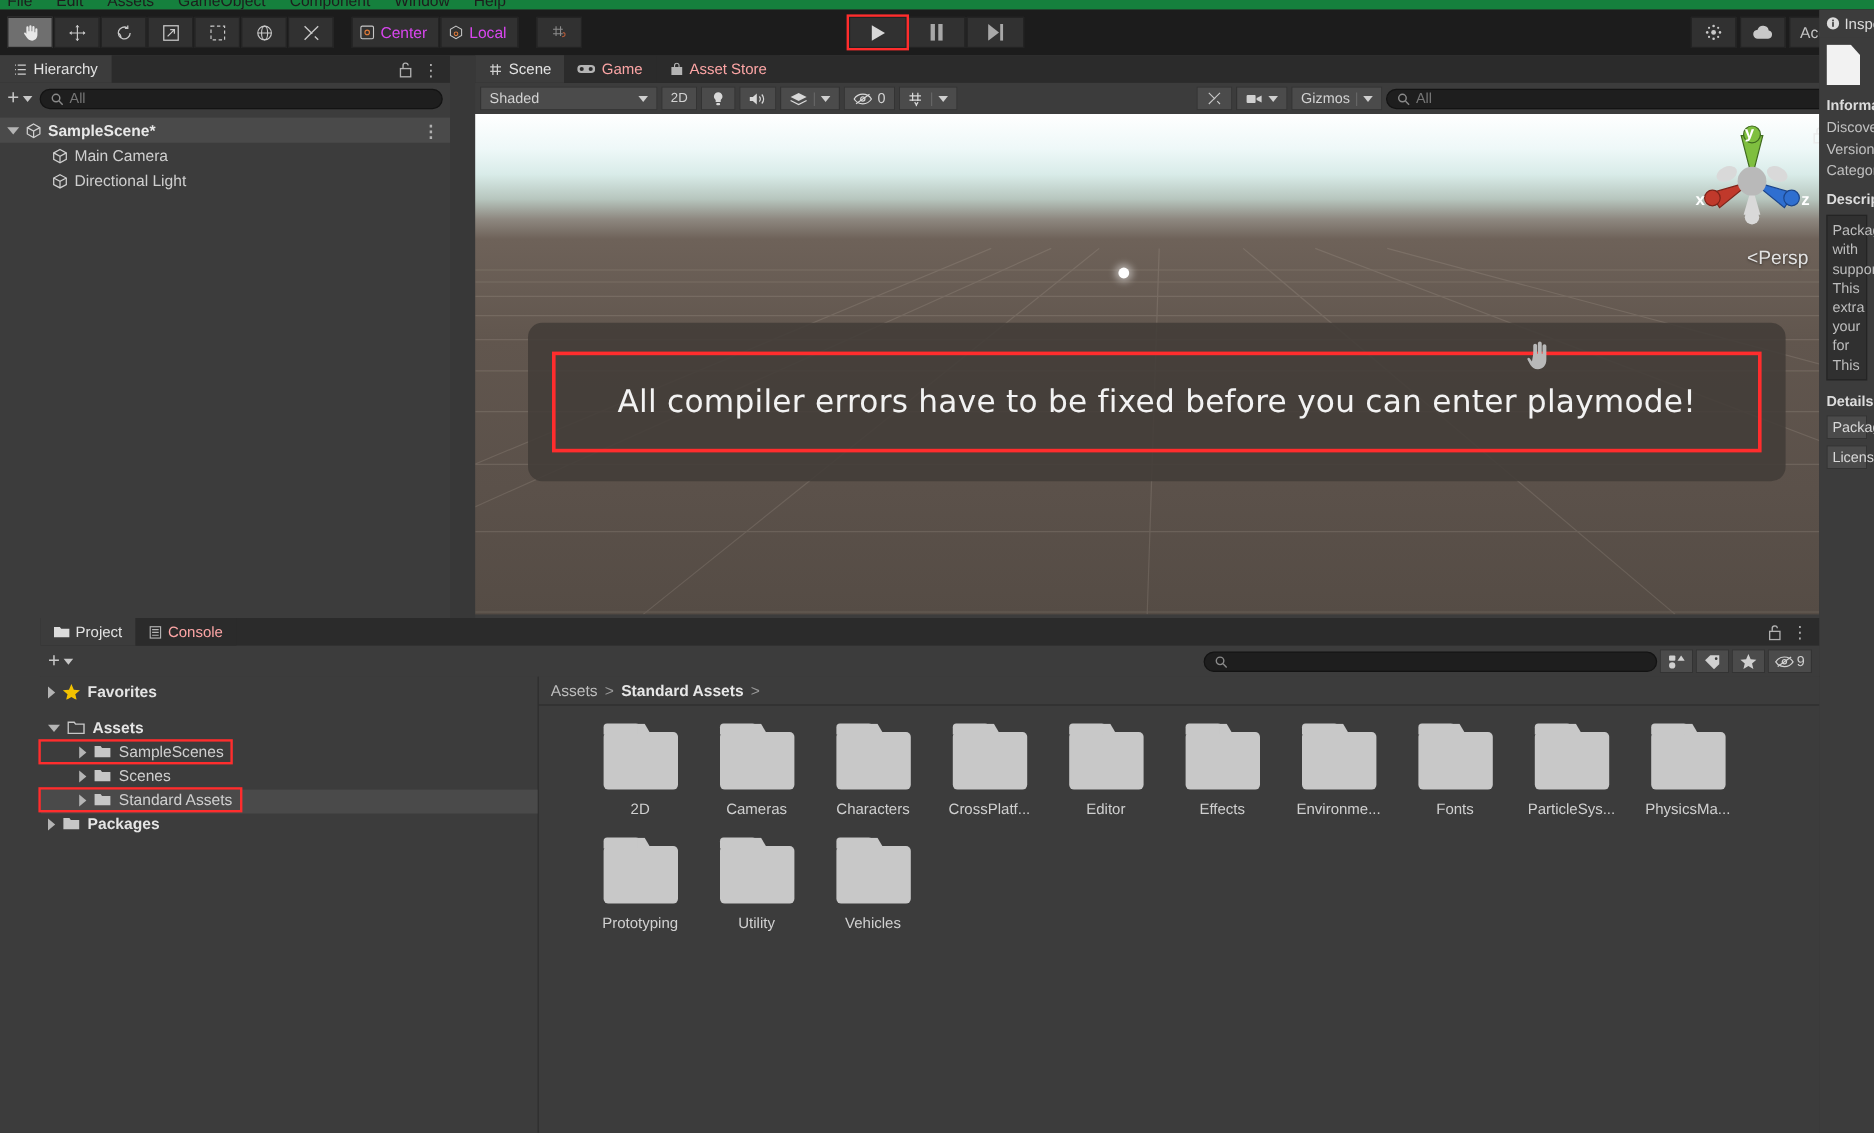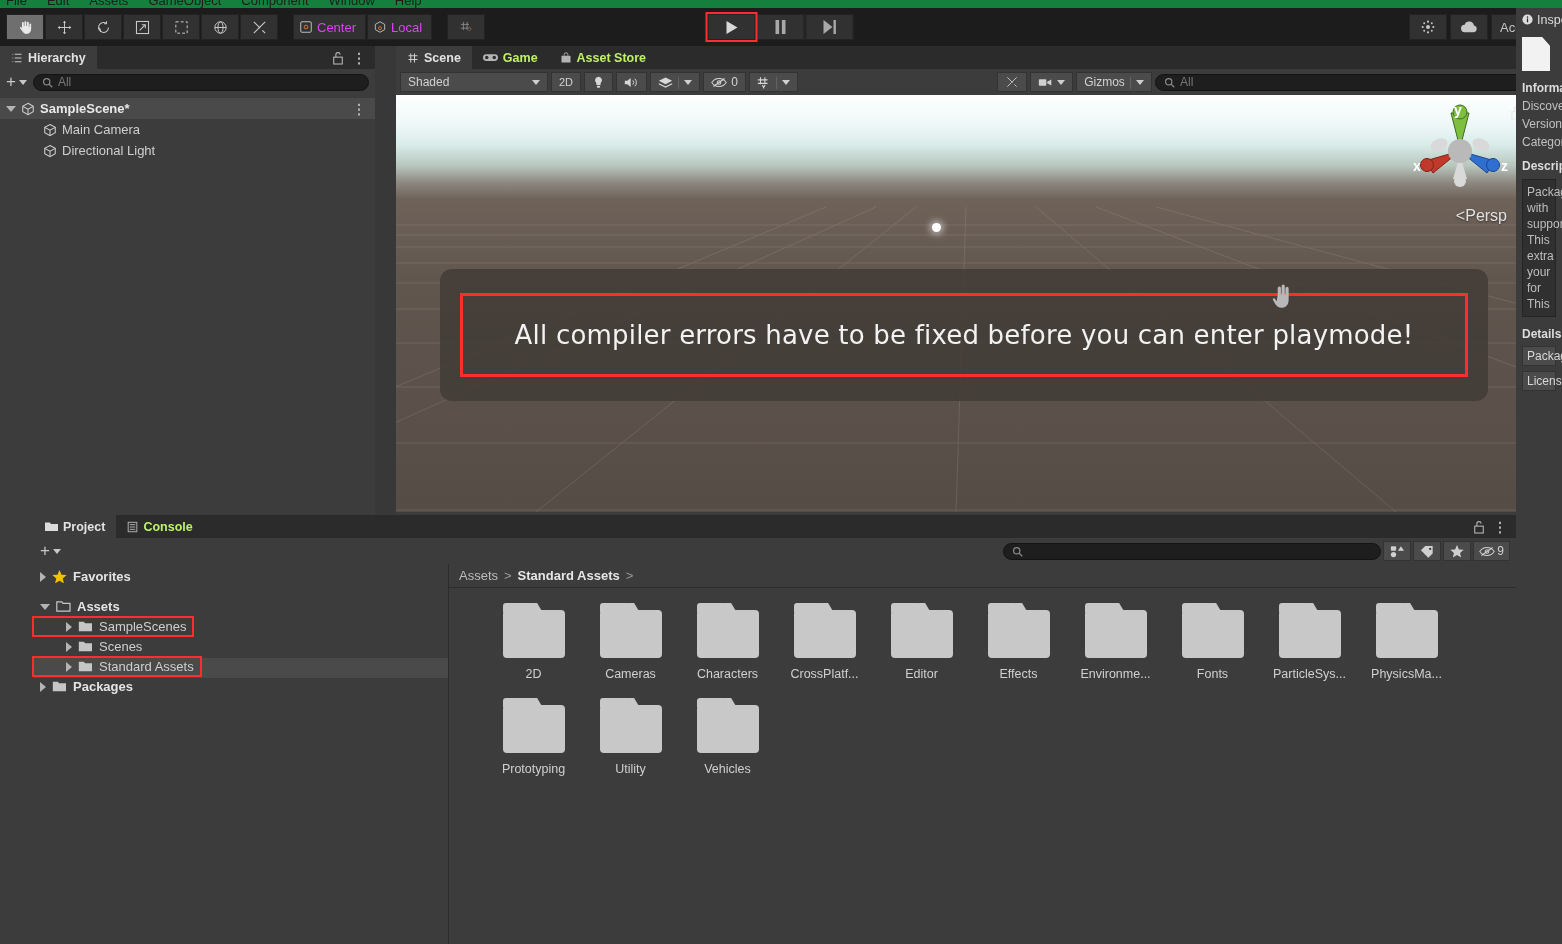--- a/index.html
+++ b/index.html
@@ -56,25 +56,24 @@
   .acct-btn {
     height: 26px; background: #313131; border: 1px solid #232323;
     display: flex; align-items: center; padding: 0 8px; color: #c4c4c4; font-size: 13px;
   }
 
   
   .panel { position: absolute; background: #383838; }
   .tabrow {
     height: 23px; background: #2b2b2b; display: flex; align-items: stretch;
     position: relative;
-    font-weight: bold;
   }
   .tab {
     display: flex; align-items: center; gap: 5px; padding: 0 11px;
-    font-size: 12.5px; color: #bef264; background: #2b2b2b; height: 23px;
+    font-size: 12.5px; color: #fca5a5; background: #2b2b2b; height: 23px;
   }
   .tab.active { background: #3c3c3c; color: #e2e2e2; }
   .tabrow-right {
     margin-left: auto; display: flex; align-items: center; gap: 8px;
     padding-right: 8px; color: #a0a0a0;
   }
 
   .searchfield {
     height: 17px; background: #1e1e1e; border: 1px solid #131313;
     border-radius: 9px; display: flex; align-items: center; gap: 5px;

